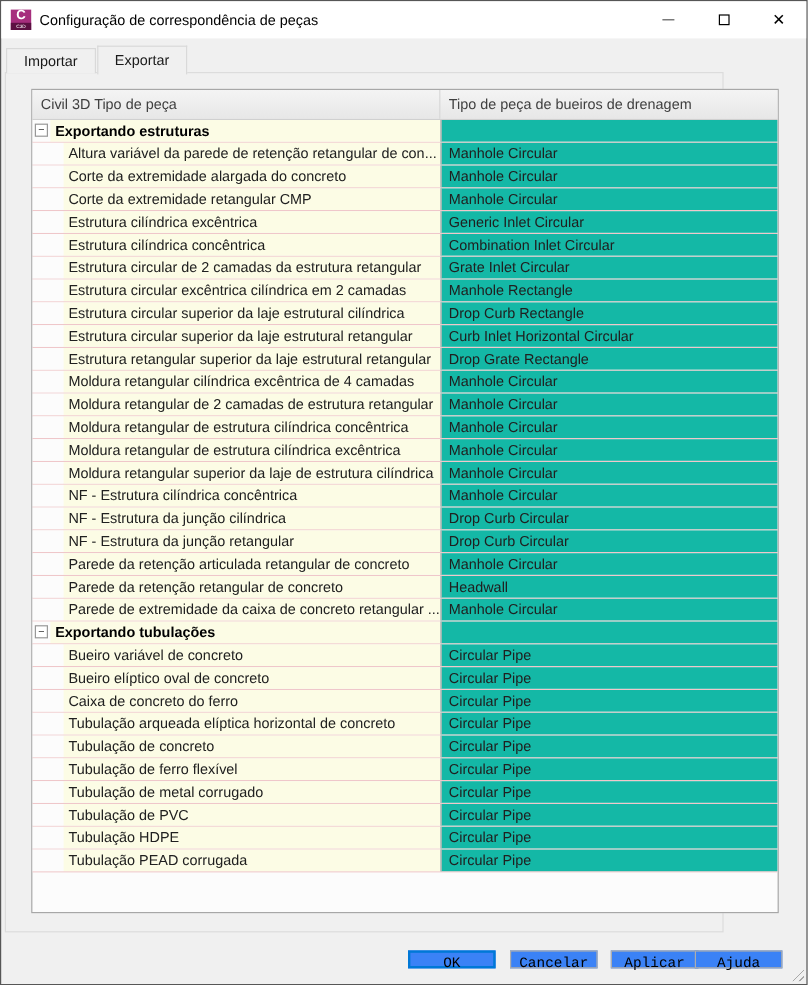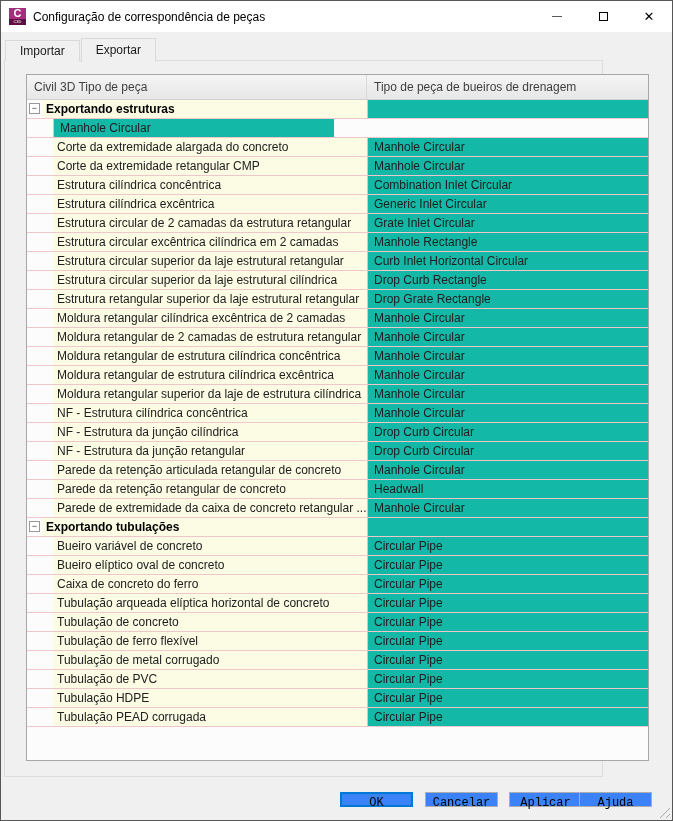--- a/index.html
+++ b/index.html
@@ -92,70 +92,71 @@
       <div>
           <div class="row group-row">
             <div class="gutter g-gut">
               <div class="expander">−</div>
             </div>
             <div class="c1">Exportando estruturas</div>
             <div class="c2"></div>
           </div>
           <div class="row item-row">
             <div class="gutter i-gut"></div>
+            <div class="c1">Altura variável da parede de retenção retangular de con...</div>
             <div class="c2">Manhole Circular</div>
           </div>
           <div class="row item-row">
             <div class="gutter i-gut"></div>
             <div class="c1">Corte da extremidade alargada do concreto</div>
             <div class="c2">Manhole Circular</div>
           </div>
           <div class="row item-row">
             <div class="gutter i-gut"></div>
             <div class="c1">Corte da extremidade retangular CMP</div>
             <div class="c2">Manhole Circular</div>
+          </div>
+          <div class="row item-row">
+            <div class="gutter i-gut"></div>
+            <div class="c1">Estrutura cilíndrica excêntrica</div>
+            <div class="c2">Generic Inlet Circular</div>
           </div>
           <div class="row item-row">
             <div class="gutter i-gut"></div>
             <div class="c1">Estrutura cilíndrica concêntrica</div>
             <div class="c2">Combination Inlet Circular</div>
           </div>
           <div class="row item-row">
             <div class="gutter i-gut"></div>
-            <div class="c1">Estrutura cilíndrica excêntrica</div>
-            <div class="c2">Generic Inlet Circular</div>
-          </div>
-          <div class="row item-row">
-            <div class="gutter i-gut"></div>
             <div class="c1">Estrutura circular de 2 camadas da estrutura retangular</div>
             <div class="c2">Grate Inlet Circular</div>
           </div>
           <div class="row item-row">
             <div class="gutter i-gut"></div>
             <div class="c1">Estrutura circular excêntrica cilíndrica em 2 camadas</div>
             <div class="c2">Manhole Rectangle</div>
           </div>
           <div class="row item-row">
             <div class="gutter i-gut"></div>
+            <div class="c1">Estrutura circular superior da laje estrutural cilíndrica</div>
+            <div class="c2">Drop Curb Rectangle</div>
+          </div>
+          <div class="row item-row">
+            <div class="gutter i-gut"></div>
             <div class="c1">Estrutura circular superior da laje estrutural retangular</div>
             <div class="c2">Curb Inlet Horizontal Circular</div>
           </div>
           <div class="row item-row">
             <div class="gutter i-gut"></div>
-            <div class="c1">Estrutura circular superior da laje estrutural cilíndrica</div>
-            <div class="c2">Drop Curb Rectangle</div>
-          </div>
-          <div class="row item-row">
-            <div class="gutter i-gut"></div>
             <div class="c1">Estrutura retangular superior da laje estrutural retangular</div>
             <div class="c2">Drop Grate Rectangle</div>
           </div>
           <div class="row item-row">
             <div class="gutter i-gut"></div>
-            <div class="c1">Moldura retangular cilíndrica excêntrica de 2 camadas</div>
+            <div class="c1">Moldura retangular cilíndrica excêntrica de 4 camadas</div>
             <div class="c2">Manhole Circular</div>
           </div>
           <div class="row item-row">
             <div class="gutter i-gut"></div>
             <div class="c1">Moldura retangular de 2 camadas de estrutura retangular</div>
             <div class="c2">Manhole Circular</div>
           </div>
           <div class="row item-row">
             <div class="gutter i-gut"></div>
             <div class="c1">Moldura retangular de estrutura cilíndrica concêntrica</div>

